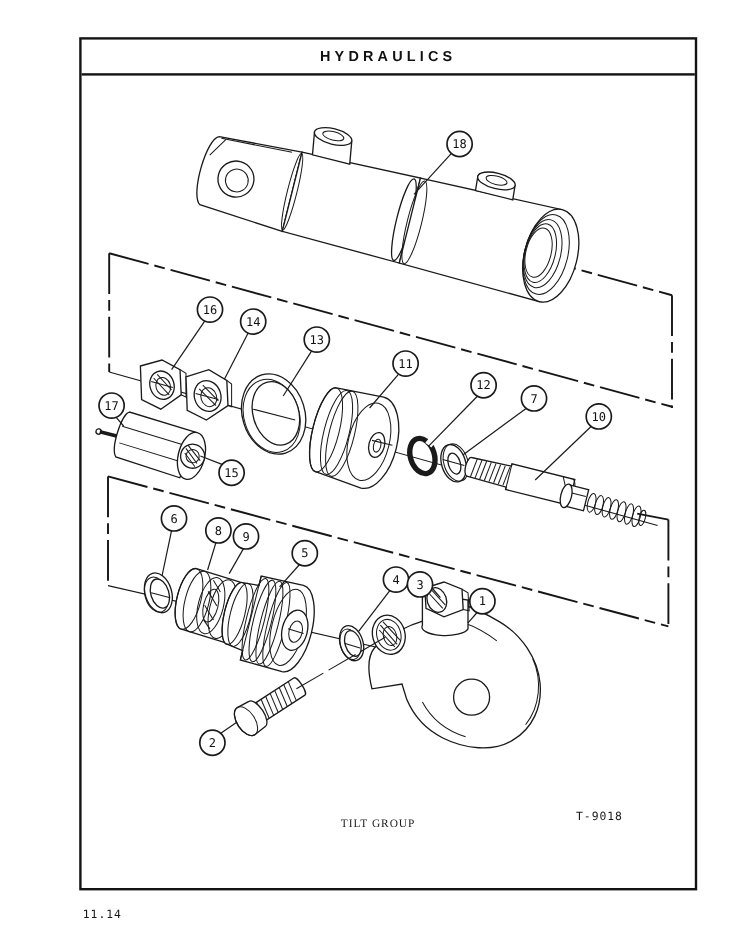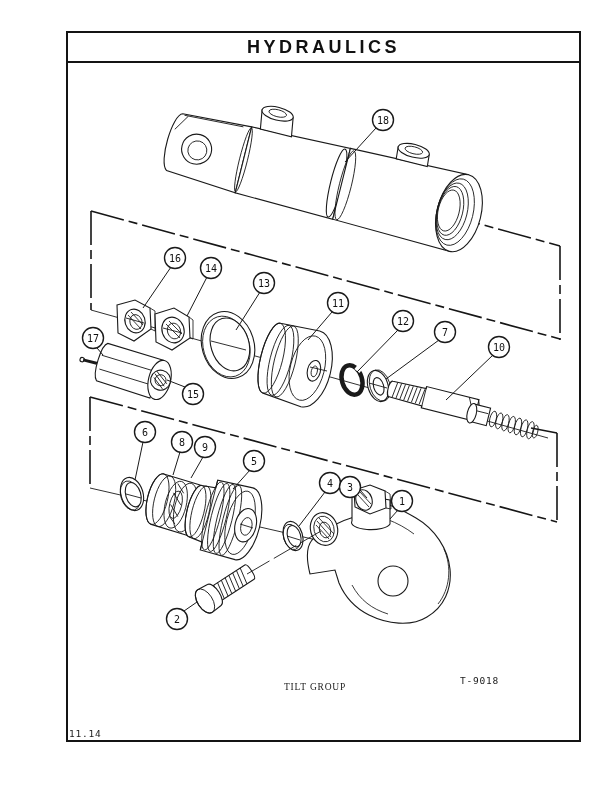--- a/index.html
+++ b/index.html
@@ -2,27 +2,27 @@
 <html><head>
 <meta charset="utf-8">
 <style>
   html,body{margin:0;padding:0;background:#e8e8e8;}
   .page{position:relative;width:612px;height:792px;background:#ffffff;margin:0 auto;
         font-family:"DejaVu Sans Mono", monospace;color:#141414;overflow:hidden;}
   .border-box{position:absolute;left:66px;top:31px;width:511px;height:707px;
         border:2px solid #141414;}
   .title-bar{position:absolute;left:0;top:0;width:100%;height:28px;
         border-bottom:2px solid #141414;display:flex;align-items:center;justify-content:center;}
-  .title-text{font-family:"Liberation Sans", sans-serif;font-weight:bold;font-size:18px;
+  .title-text{font-family:"Liberation Sans", sans-serif;font-weight:bold;font-size:12px;
         letter-spacing:3.5px;color:#111;}
   svg{position:absolute;left:0;top:0;}
   .caption{position:absolute;font-size:9.5px;letter-spacing:0.8px;color:#1a1a1a;white-space:pre;}
   .cap-tilt{left:284px;top:682px;font-family:Liberation Serif, serif;}
-  .cap-fig{left:460px;top:675px;}
-  .cap-page{left:69px;top:728px;}
+  .cap-fig{left:480px;top:675px;}
+  .cap-page{left:69px;top:757px;}
   
   .ln{stroke:#1a1a1a;fill:none;}
   .band{stroke:#161616;stroke-width:1.6;fill:none;stroke-dasharray:34 5 9 5;}
   .axis{stroke:#1a1a1a;stroke-width:0.9;fill:none;}
   .part{stroke:#1a1a1a;stroke-width:1.1;fill:#ffffff;}
   .det{stroke:#1a1a1a;stroke-width:0.85;fill:none;}
   .leader{stroke:#1a1a1a;stroke-width:1;fill:none;}
   .callout-circle{stroke:#1a1a1a;stroke-width:1.4;fill:#ffffff;}
   .callout-num{font-family:"DejaVu Sans Mono", monospace;font-size:10px;fill:#111;
         text-anchor:middle;}

